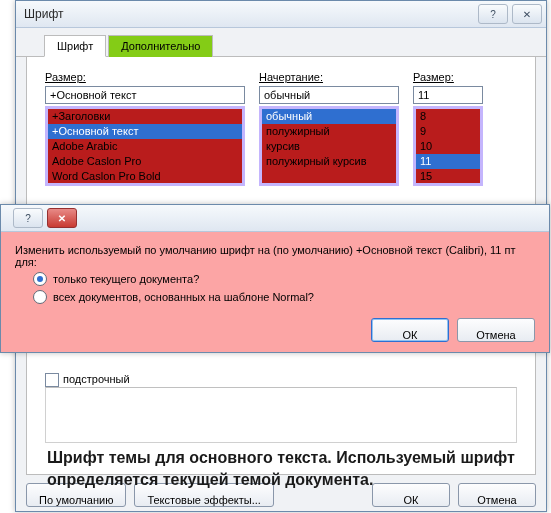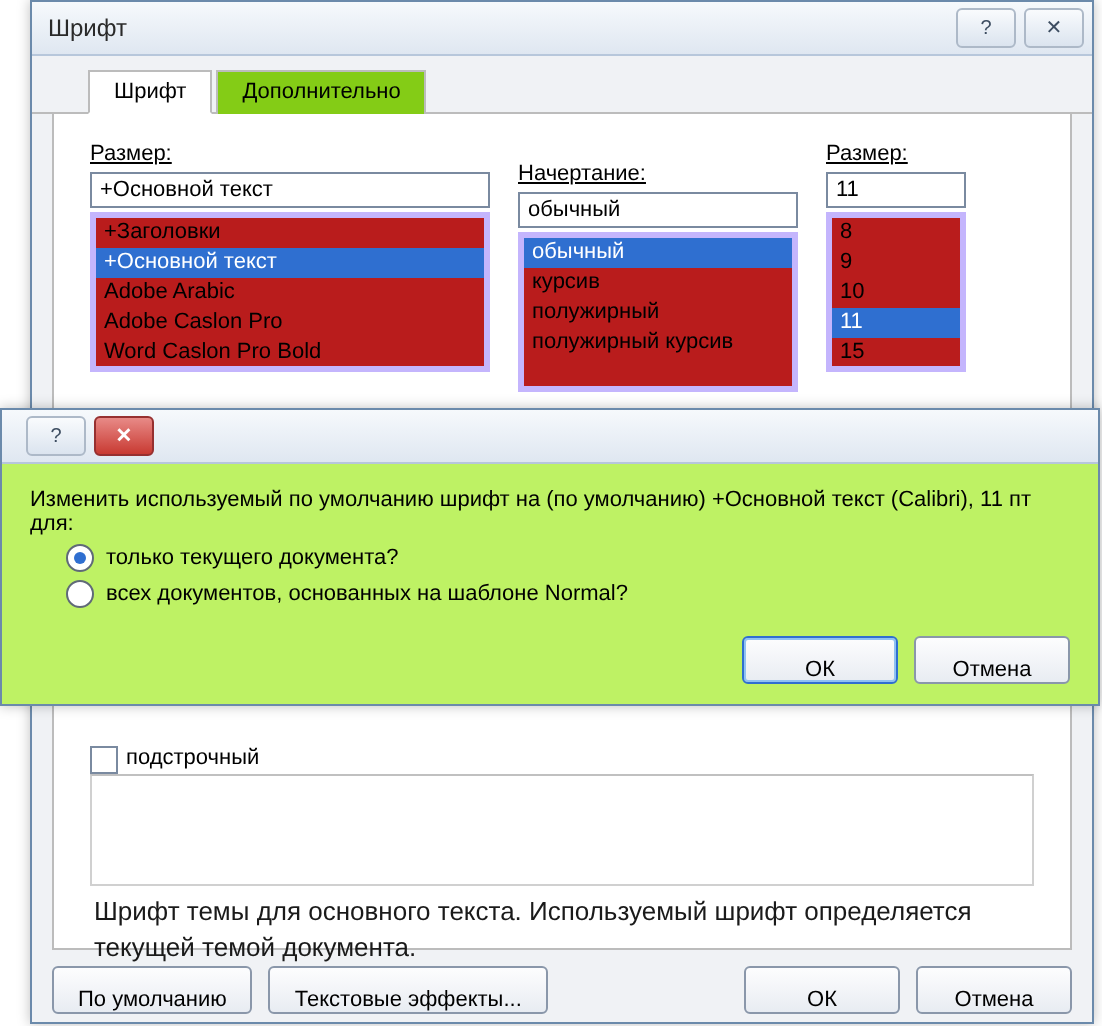--- a/index.html
+++ b/index.html
@@ -82,21 +82,21 @@
     border: 1px solid #bcbcbc;
     border-top: none;
     height: 418px;
     padding: 14px 18px 10px 18px;
     box-sizing: border-box;
     position: relative;
   }
   .row { display: flex; gap: 14px; }
   .col { display: flex; flex-direction: column; }
   .col-font { width: 200px; }
-  .col-style { width: 140px; margin-top: 10px; }
+  .col-style { width: 140px; }
   .col-size { width: 70px; }
   .group-label { text-decoration: underline; margin-bottom: 3px; }
   .combo-input {
     border: 1px solid #7a8aa0;
     background: #fff;
     height: 18px;
     padding: 1px 4px;
     font: inherit;
     box-sizing: border-box;
     width: 100%;
@@ -132,24 +132,25 @@
     margin: 8px 0 4px 2px;
     color: #1a1a1a;
   }
   .sample-frame {
     border: 1px solid #d0d0d0;
     border-top-color: #c0c0c0;
     height: 54px;
     margin: 0 0 2px 0;
   }
   .desc-text {
-    font-size: 13px;
+    font-size: 16px;
     color: #1a1a1a;
     line-height: 1.35;
     padding: 2px 2px 0 2px;
+    font-weight: bold;
   }
   .button-bar {
     display: flex;
     gap: 8px;
     align-items: center;
     margin: 8px 10px 0 10px;
   }
   .push-btn {
     height: 24px;
     padding: 0 12px;
@@ -165,21 +166,21 @@
   }
   .push-btn.default {
     border: 1px solid #2f6fd0;
     box-shadow: 0 0 0 1px #8fc2f2 inset;
   }
   .spacer { flex: 1; }
   
   .msg-window { left: 0; top: 204px; width: 548px; }
   .msg-body {
     padding: 12px 14px 10px 14px;
-    background: #bef264;
+    background: #fca5a5;
   }
   .radio-row {
     display: flex;
     align-items: center;
     gap: 6px;
     margin: 4px 0 4px 18px;
   }
   .radio {
     width: 12px; height: 12px; border: 1px solid #606a78;
     border-radius: 50%; background: #fff;
@@ -223,22 +224,22 @@
           <div class="item">Adobe Arabic</div>
           <div class="item">Adobe Caslon Pro</div>
           <div class="item">Word Caslon Pro Bold</div>
         </div>
       </div>
       <div class="col col-style">
         <span class="group-label">Начертание:</span>
         <input class="combo-input" value="обычный" style="">
         <div class="listbox">
           <div class="item selected">обычный</div>
+          <div class="item">полужирный</div>
           <div class="item">курсив</div>
-          <div class="item">полужирный</div>
           <div class="item">полужирный курсив</div>
         </div>
       </div>
       <div class="col col-size">
         <span class="group-label">Размер:</span>
         <input class="combo-input" value="11" style="">
         <div class="listbox">
           <div class="item">8</div>
           <div class="item">9</div>
           <div class="item">10</div>

